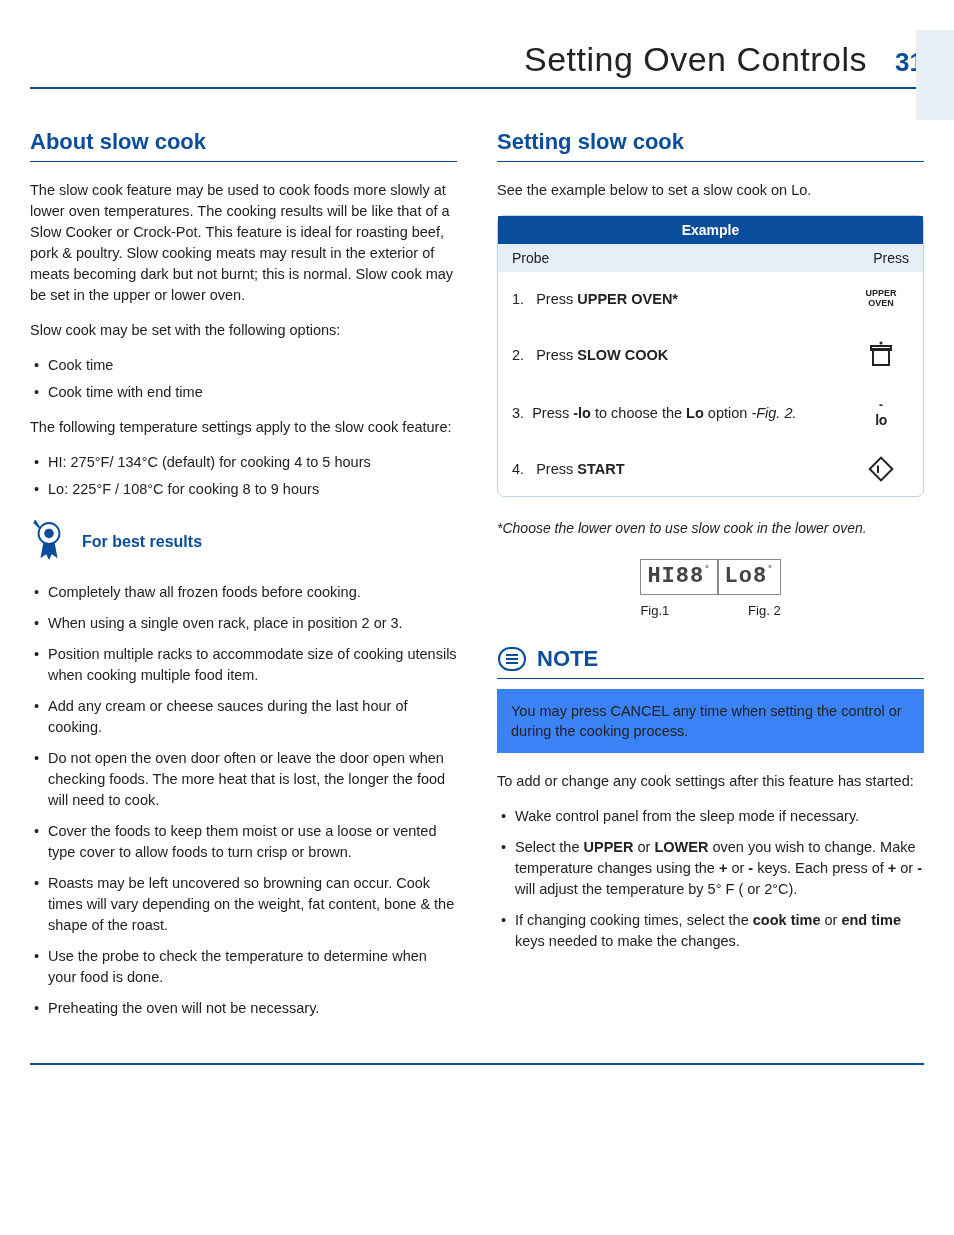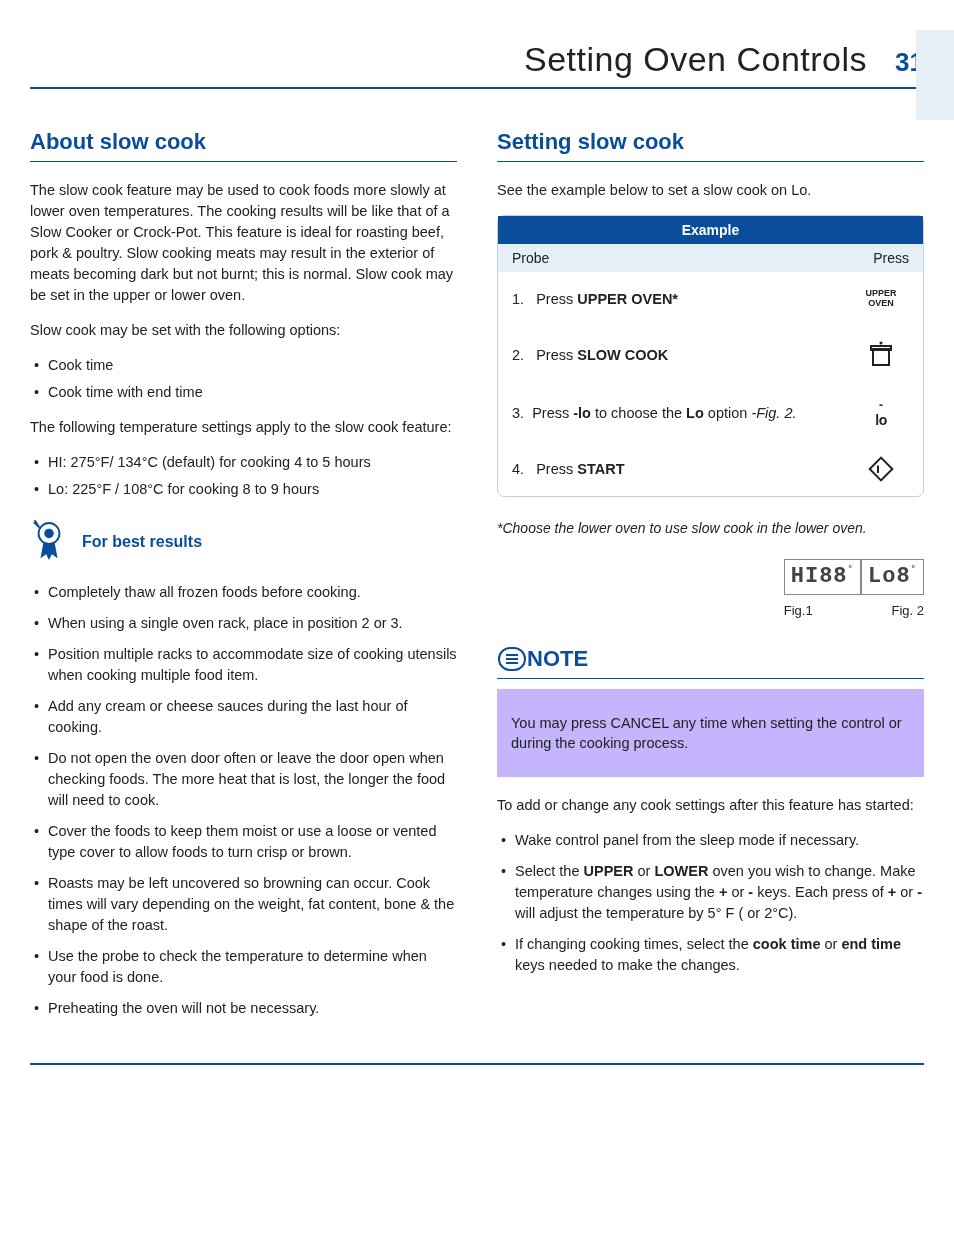--- a/index.html
+++ b/index.html
@@ -119,21 +119,21 @@
     font-weight: 700;
   }
   .footnote {
     font-style: italic;
     font-size: 14px;
     line-height: 1.4;
     margin-bottom: 20px;
   }
   .figs-row {
     display: flex;
-    justify-content: flex-end;
+    justify-content: center;
     margin-bottom: 28px;
   }
   .fig-item { text-align: left; }
   .fig-display {
     border: 1px solid #888;
     display: inline-flex;
     align-items: center;
     padding: 4px 6px;
     height: 36px;
     font-family: "Courier New", monospace;
@@ -144,33 +144,34 @@
     position: relative;
   }
   .fig-display .deg { font-size: 9px; position: relative; top:-8px; }
   .fig-label { font-size: 13px; margin-top: 8px; }
   .note-box {
     padding-bottom: 18px;
   }
   .note-head {
     display: flex;
     align-items: flex-end;
+    gap: 10px;
     border-bottom: 1px solid #0a4d9c;
     padding-bottom: 6px;
     margin-bottom: 10px;
   }
   .note-head .note-icon { width: 30px; height: 26px; }
   .note-head h3 {
     font-size: 22px;
     font-weight: 700;
     color: #0a4d9c;
   }
   .note-body {
-    background: #c4b5fd;
-    padding: 24px 14px;
+    background: #3b82f6;
+    padding: 12px 14px;
     font-size: 14.5px;
     line-height: 1.4;
   }
   .footer-line {
     border-bottom: 2px solid #0a4d9c;
     margin-top: 30px;
   }
   .bold { font-weight: 700; }
   .upper-oven-btn {
     text-align: center;

